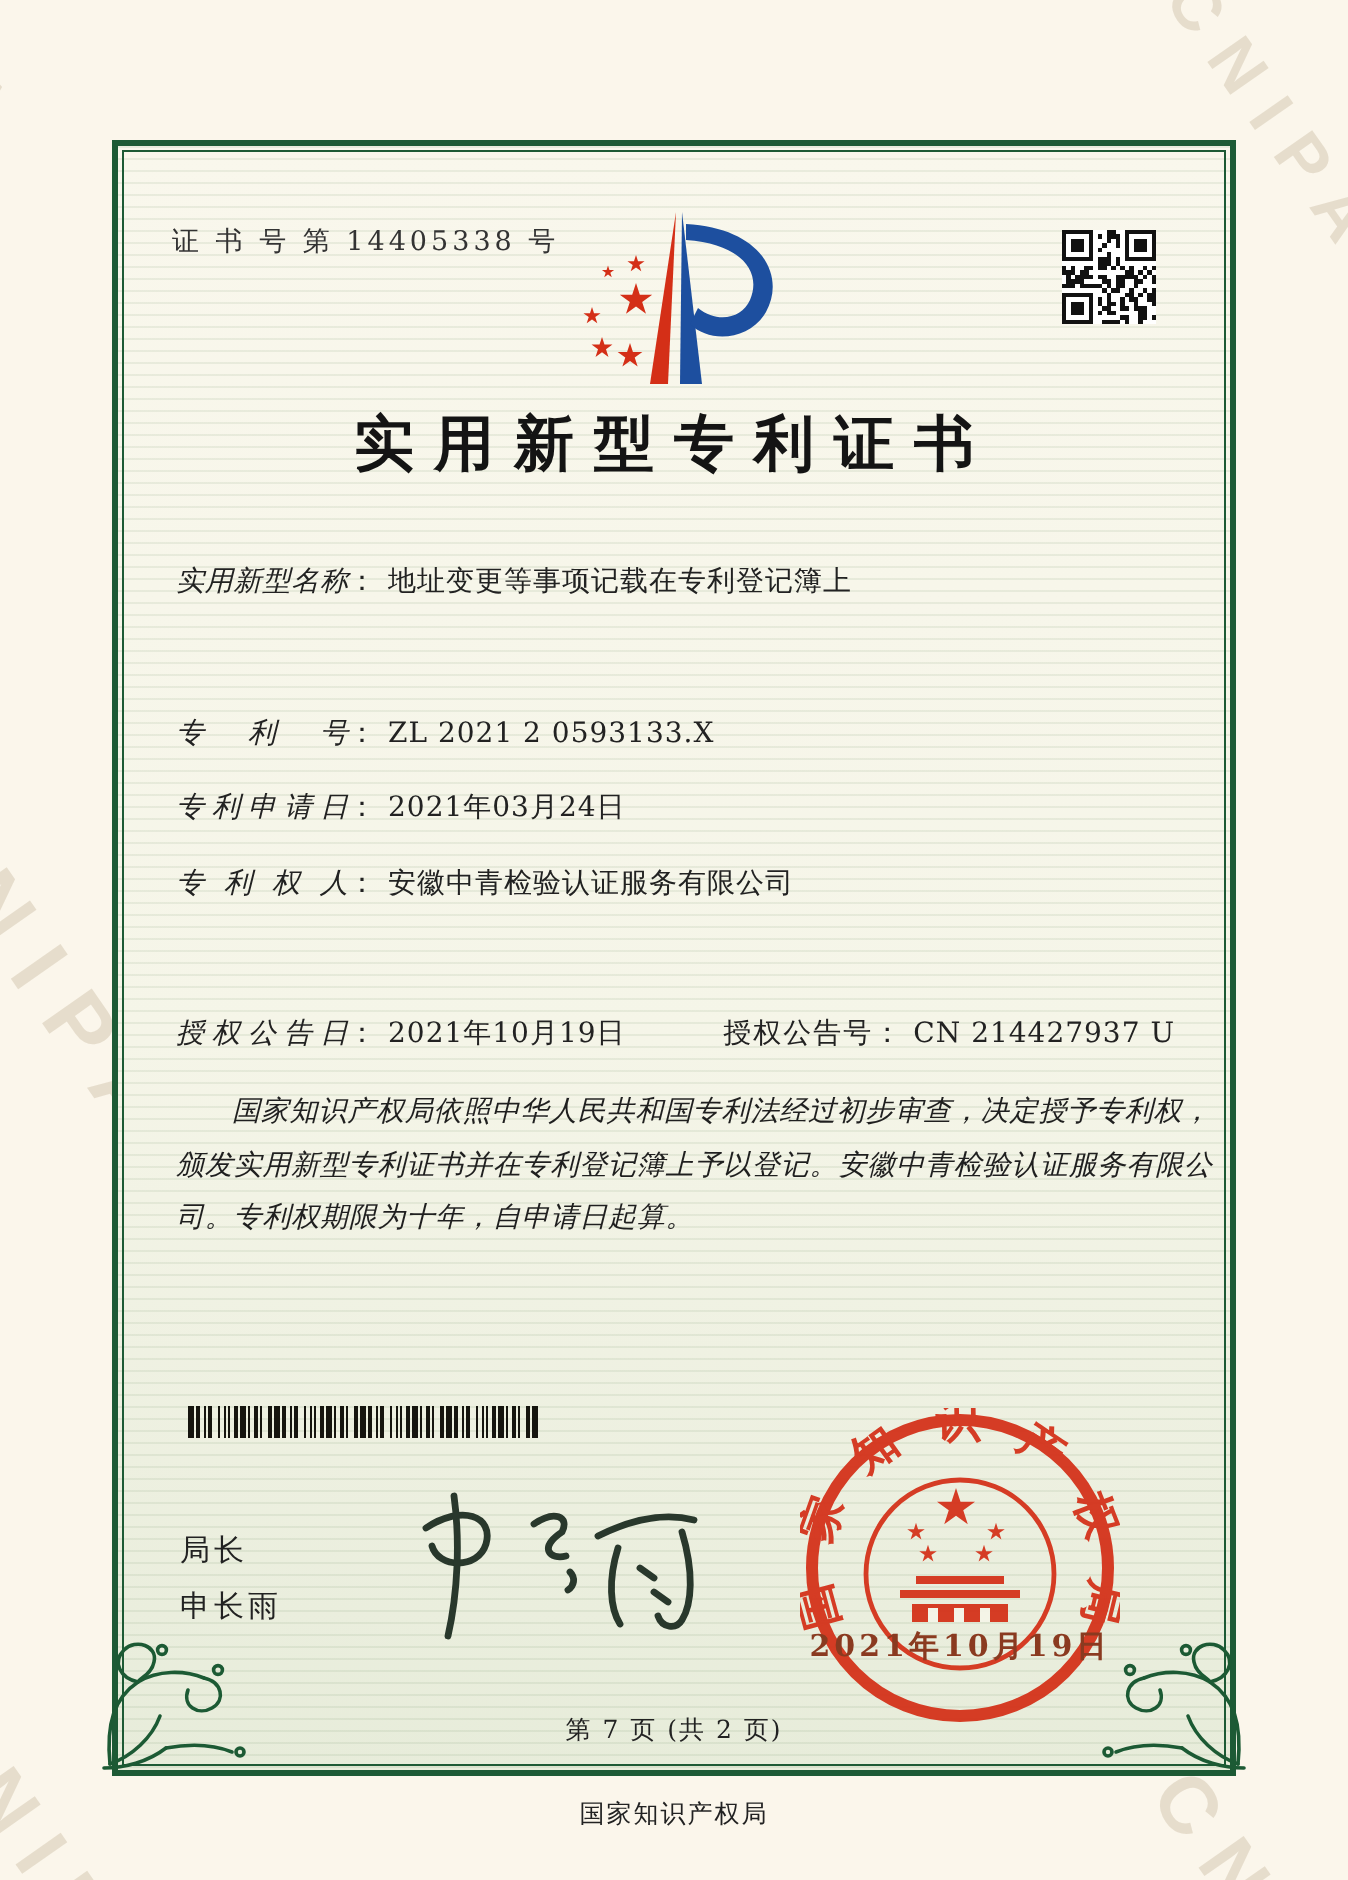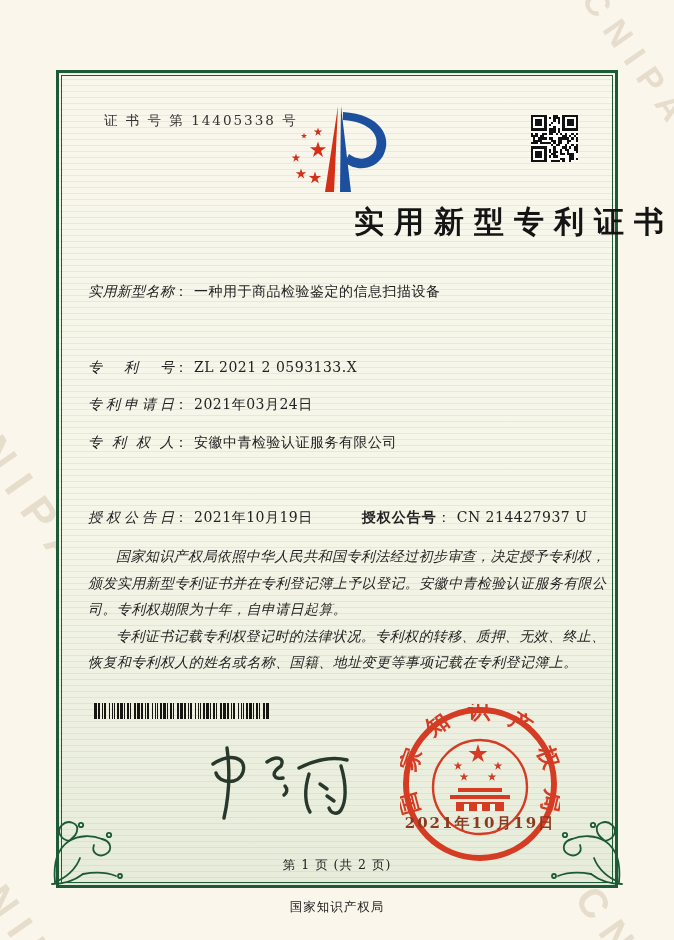--- a/index.html
+++ b/index.html
@@ -19,30 +19,30 @@
   .frame{position:absolute;left:56px;top:70px;width:556px;height:812px;
          border:3px solid #1d5a35;
          background:
            repeating-linear-gradient(180deg, rgba(125,155,115,0.13) 0 1px, rgba(0,0,0,0) 1px 6px),
            linear-gradient(180deg,#f9f7ec 0%,#f5f5e8 55%,#e7ecda 100%);}
   .frame-inner{position:absolute;inset:2px;border:1px solid #1d5a35;}
   .flourish{position:absolute;width:76px;height:76px;}
   .flourish-bl{left:50px;top:810px;}
   .flourish-br{left:548px;top:810px;transform:scaleX(-1);}
   
-  .cert-no{position:absolute;left:86px;top:112px;font-size:13.5px;letter-spacing:2px;color:#333;margin-left:18px;}
+  .cert-no{position:absolute;left:86px;top:112px;font-size:13.5px;letter-spacing:2px;color:#333;}
   .logo{position:absolute;left:288px;top:102px;width:106px;height:94px;}
   .qr{position:absolute;left:531px;top:115px;width:47px;height:47px;background:#fff;}
-  .title{position:absolute;left:0;right:0;top:202px;text-align:right;font-size:30px;
+  .title{position:absolute;left:0;right:0;top:202px;text-align:center;font-size:30px;
          font-weight:bold;letter-spacing:10px;color:#141414;}
   
   .row{position:absolute;left:88px;right:56px;font-size:14px;line-height:20px;color:#222;}
   .lbl{display:inline-block;width:86px;text-align:justify;text-align-last:justify;
        vertical-align:top;font-style:italic;}
-  .lbl-sm{display:inline-block;vertical-align:top;letter-spacing:1px;font-weight:bold;}
+  .lbl-sm{display:inline-block;vertical-align:top;letter-spacing:1px;}
   .colon{display:inline-block;vertical-align:top;margin-right:6px;}
   .val{letter-spacing:0.5px;}
   .grant-group{display:inline-block;white-space:nowrap;}
   .grant-gap{display:inline-block;width:40px;}
   
   .body-text{position:absolute;left:88px;right:60px;top:543px;font-size:14px;line-height:26.5px;
              font-style:italic;color:#1f1f1f;letter-spacing:0.4px;}
   .body-text p{margin:0;text-indent:2em;}
   
   .barcode{position:absolute;left:94px;top:703px;width:176px;height:16px;}
@@ -257,21 +257,21 @@
         <rect x="15" y="1" width="5" height="5" fill="#fff"></rect>
         <rect x="16" y="2" width="3" height="3" fill="#111"></rect>
         <rect x="0" y="14" width="7" height="7" fill="#111"></rect>
         <rect x="1" y="15" width="5" height="5" fill="#fff"></rect>
         <rect x="2" y="16" width="3" height="3" fill="#111"></rect>
       </svg></div>
 
   <div class="title">实用新型专利证书</div>
 
   <div class="row" style="top:281px">
-    <span class="lbl">实用新型名称</span><span class="colon">：</span><span class="val">一种用于商品检验鉴定的信息扫描设备</span>
+    <span class="lbl">实用新型名称</span><span class="colon">：</span><span class="val">地址变更等事项记载在专利登记簿上</span>
   </div>
   <div class="row" style="top:357px">
     <span class="lbl">专利号</span><span class="colon">：</span><span class="val">ZL 2021 2 0593133.X</span>
   </div>
   <div class="row" style="top:394px">
     <span class="lbl">专利申请日</span><span class="colon">：</span><span class="val">2021年03月24日</span>
   </div>
   <div class="row" style="top:432px">
     <span class="lbl">专利权人</span><span class="colon">：</span><span class="val">安徽中青检验认证服务有限公司</span>
   </div>
@@ -281,21 +281,20 @@
       <span class="lbl">授权公告日</span><span class="colon">：</span><span class="val">2021年10月19日</span>
     </span>
     <span class="grant-gap"></span>
     <span class="grant-group">
       <span class="lbl-sm">授权公告号</span><span class="colon">：</span><span class="val">CN 214427937 U</span>
     </span>
   </div>
 
   <div class="body-text">
     <p>国家知识产权局依照中华人民共和国专利法经过初步审查，决定授予专利权，颁发实用新型专利证书并在专利登记簿上予以登记。安徽中青检验认证服务有限公司。专利权期限为十年，自申请日起算。</p>
-    <p>专利证书记载专利权登记时的法律状况。专利权的转移、质押、无效、终止、恢复和专利权人的姓名或名称、国籍、地址变更等事项记载在专利登记簿上。</p>
   </div>
 
   <div class="barcode">
       <i style="left:0px;width:3px"></i>
       <i style="left:4px;width:2px"></i>
       <i style="left:8px;width:1px"></i>
       <i style="left:10px;width:2px"></i>
       <i style="left:15px;width:1px"></i>
       <i style="left:18px;width:1px"></i>
       <i style="left:20px;width:1px"></i>
@@ -340,20 +339,24 @@
       <i style="left:149px;width:1px"></i>
       <i style="left:152px;width:2px"></i>
       <i style="left:155px;width:3px"></i>
       <i style="left:159px;width:1px"></i>
       <i style="left:162px;width:2px"></i>
       <i style="left:165px;width:1px"></i>
       <i style="left:169px;width:2px"></i>
       <i style="left:172px;width:3px"></i>
     </div>
 
+  <div class="signer">
+    <div>局长</div>
+    <div>申长雨</div>
+  </div>
 
   <svg class="sig-svg" viewBox="0 0 160 80">
     <g fill="none" stroke="#29382c" stroke-width="3.4" stroke-linecap="round">
       <path d="M20,22 C38,10 54,16 50,30 C46,43 26,42 23,31"></path>
       <path d="M34,6 C37,28 36,54 31,76"></path>
       <path d="M74,20 C84,13 92,16 88,24 C76,32 82,38 90,36"></path>
       <path d="M92,44 C95,47 94,51 91,53"></path>
       <path d="M106,26 C126,16 142,15 154,18"></path>
       <path d="M116,32 C111,48 112,62 117,70"></path>
       <path d="M148,24 C154,44 153,60 148,68 C145,73 138,72 136,66"></path>
@@ -380,16 +383,16 @@
         <rect x="56" y="98" width="48" height="9"></rect>
         <rect x="64" y="100" width="5" height="7" fill="#f5f5e8"></rect>
         <rect x="77" y="100" width="5" height="7" fill="#f5f5e8"></rect>
         <rect x="90" y="100" width="5" height="7" fill="#f5f5e8"></rect>
       </g>
       <circle cx="80" cy="83" r="47" fill="none" stroke="#d42f17" stroke-width="2.4"></circle>
     </svg>
     <div class="seal-date">2021年10月19日</div>
   </div>
 
-  <div class="page-no">第 1 页 (共 2 页)</div>
+  <div class="page-no">第 7 页 (共 2 页)</div>
   <div class="footer-note">国家知识产权局</div>
 
 </div>
 
 </body></html>

